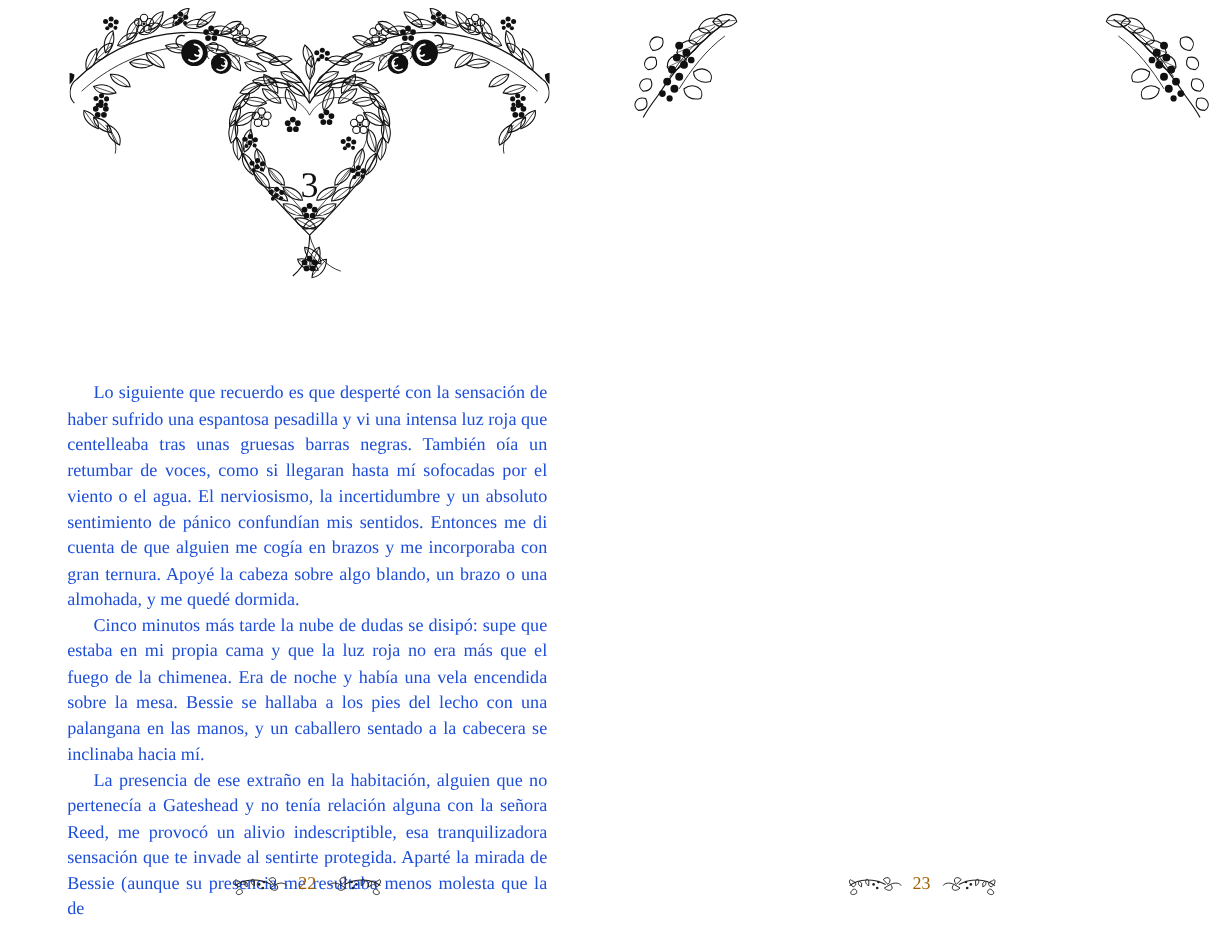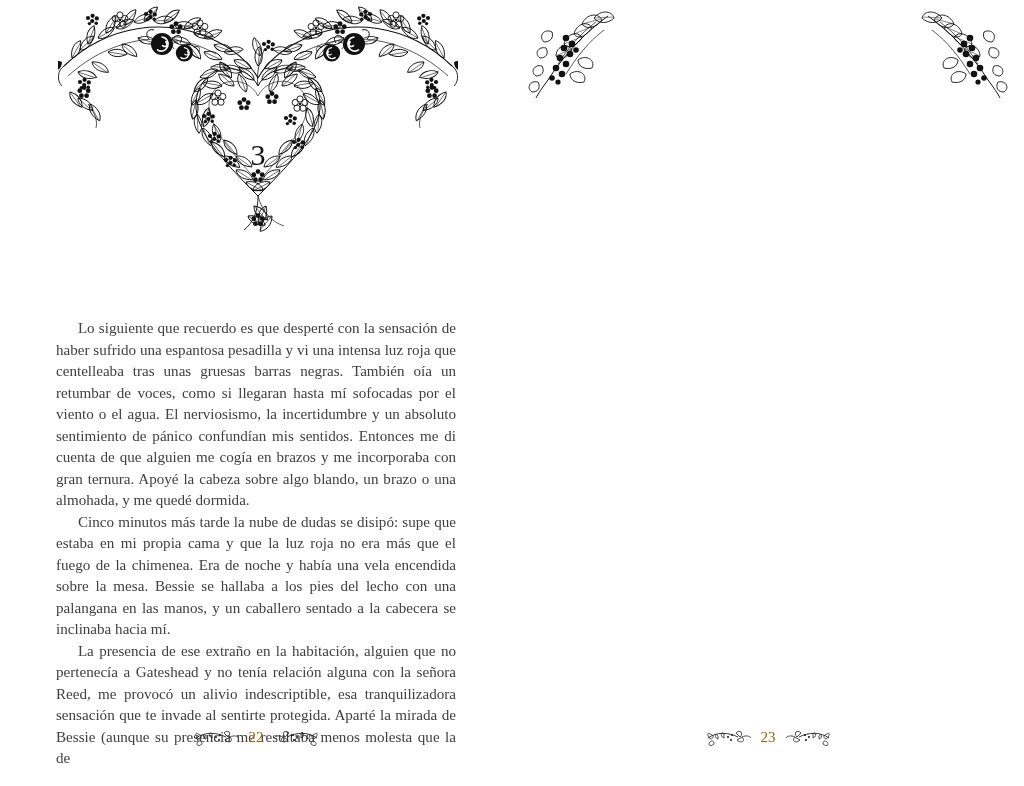--- a/index.html
+++ b/index.html
@@ -69,21 +69,21 @@
   .corner-sprig.tr { right: 10px; top: 8px; transform: scaleX(-1); }
   .corner-sprig svg { display: block; width: 100%; height: 100%; }
 
   
   .body-text {
     font-size: 15.1px;
     line-height: 21.5px;
     text-align: justify;
     text-justify: inter-word;
     hyphens: manual;
-    color: #404040;
+    color: #1d4ed8;
   }
   .body-text p {
     margin: 0;
     text-indent: 1.45em;
   }
 
   .left-body {
     position: absolute;
     left: 56px;
     top: 318px;

